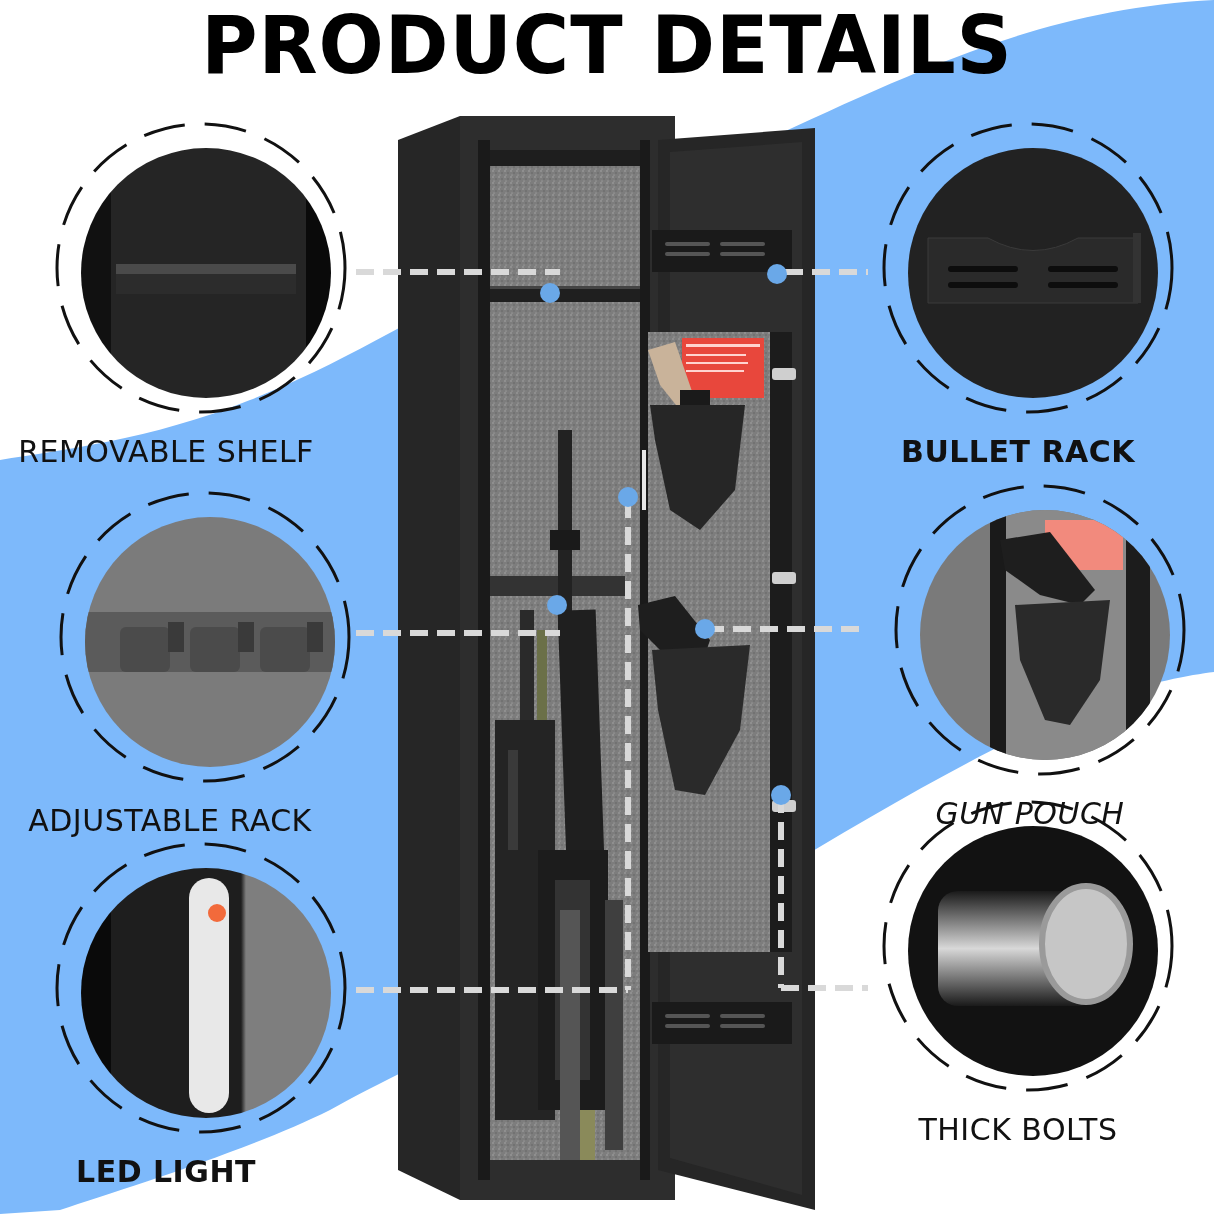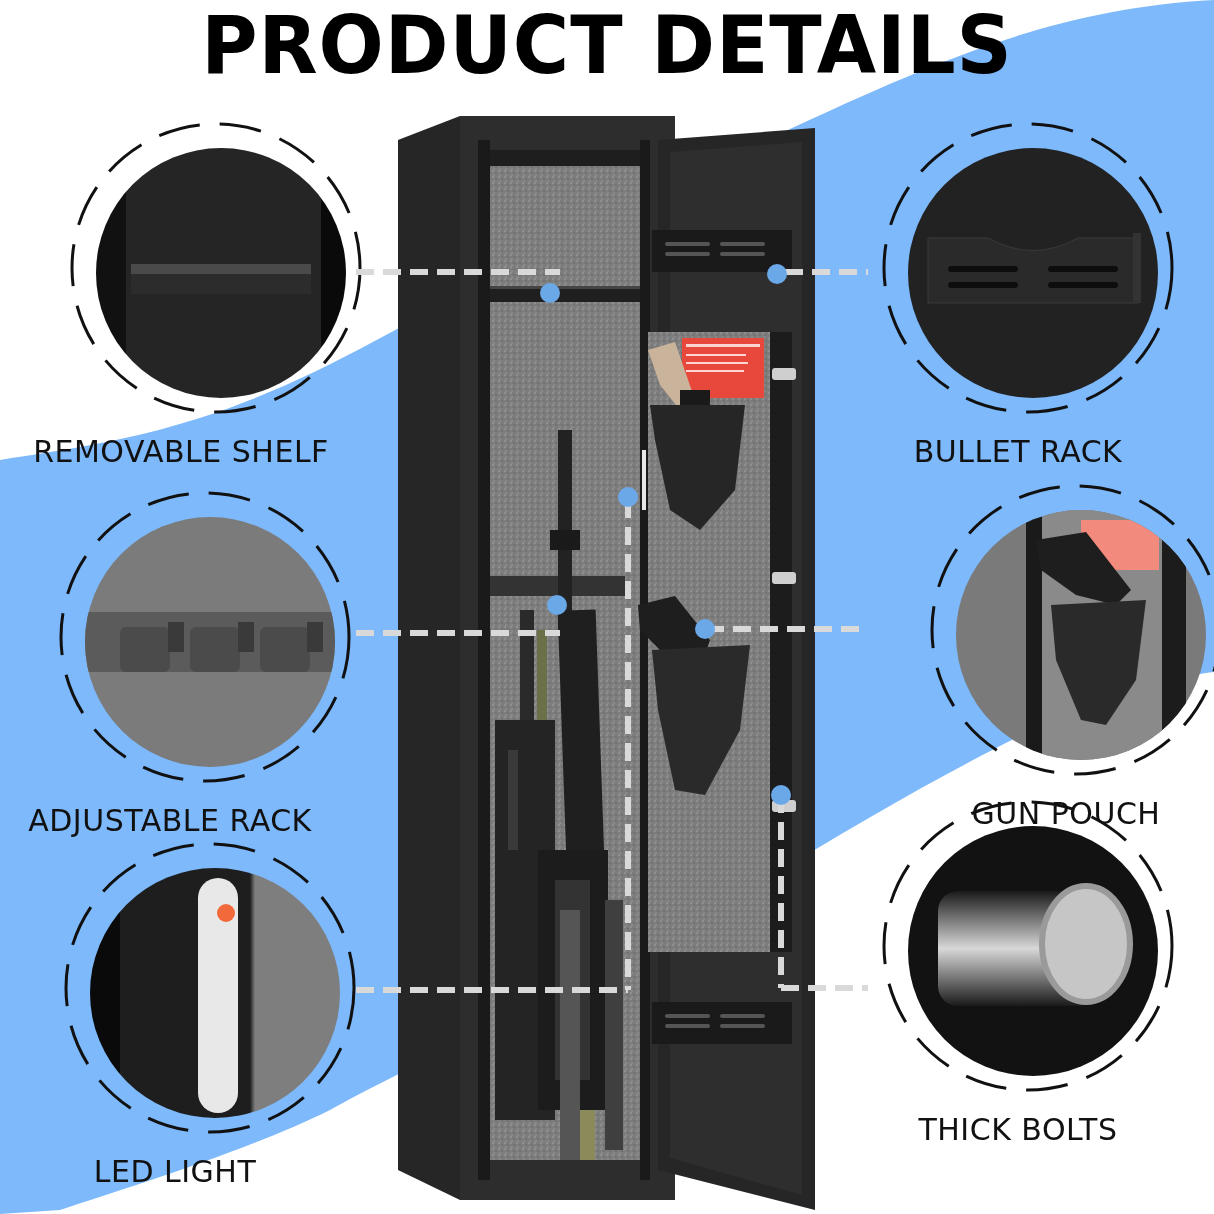--- a/index.html
+++ b/index.html
@@ -137,34 +137,34 @@
   </g>
 </svg>
 
 <div class="dot" style="left:540px; top:283px;"></div>
 <div class="dot" style="left:767px; top:264px;"></div>
 <div class="dot" style="left:618px; top:487px;"></div>
 <div class="dot" style="left:547px; top:595px;"></div>
 <div class="dot" style="left:695px; top:619px;"></div>
 <div class="dot" style="left:771px; top:785px;"></div>
 
-<div class="feature" style="left:16px; top:118px;">
+<div class="feature" style="left:1px; top:118px;">
   <svg class="ring" viewBox="0 0 300 300">
     <circle cx="150" cy="150" r="144" fill="none" stroke="#111" stroke-width="3" stroke-dasharray="42 20"></circle>
   </svg>
   <div class="photo" style="background:
          linear-gradient(#4a4a4a,#4a4a4a) 35px 116px / 180px 10px no-repeat,
          linear-gradient(#2c2c2c,#2c2c2c) 35px 126px / 180px 20px no-repeat,
          linear-gradient(#111,#111) 0 0 / 30px 250px no-repeat,
          linear-gradient(#0a0a0a,#0a0a0a) 225px 0 / 25px 250px no-repeat,
          #252525;"></div>
   <div class="label" style="left:-45px;">REMOVABLE SHELF</div>
 </div>
 
-<div class="feature" style="left:828px; top:118px;">
+<div class="feature" style="left:828px; top:118px;font-weight:bold;">
   <svg class="ring" viewBox="0 0 300 300">
     <circle cx="150" cy="150" r="144" fill="none" stroke="#111" stroke-width="3" stroke-dasharray="42 20"></circle>
   </svg>
   <div class="photo" style="background:#222;">
     <svg width="250" height="250" viewBox="0 0 250 250">
       <path d="M 20 90 L 80 90 Q 125 115 170 90 L 230 90 L 230 155 L 20 155 Z" fill="#2a2a2a" stroke="#3a3a3a"></path>
       <rect x="40" y="118" width="70" height="6" rx="3" fill="#0d0d0d"></rect>
       <rect x="40" y="134" width="70" height="6" rx="3" fill="#0d0d0d"></rect>
       <rect x="140" y="118" width="70" height="6" rx="3" fill="#0d0d0d"></rect>
       <rect x="140" y="134" width="70" height="6" rx="3" fill="#0d0d0d"></rect>
@@ -185,38 +185,38 @@
       <rect x="105" y="110" width="50" height="45" rx="6" fill="#4b4b4b"></rect>
       <rect x="175" y="110" width="50" height="45" rx="6" fill="#4b4b4b"></rect>
       <rect x="83" y="105" width="16" height="30" fill="#3a3a3a"></rect>
       <rect x="153" y="105" width="16" height="30" fill="#3a3a3a"></rect>
       <rect x="222" y="105" width="16" height="30" fill="#3a3a3a"></rect>
     </svg>
   </div>
   <div class="label" style="left:-45px;">ADJUSTABLE RACK</div>
 </div>
 
-<div class="feature" style="left:876px; top:480px;">
+<div class="feature" style="left:840px; top:480px;font-style:italic;">
   <svg class="ring" viewBox="0 0 300 300">
     <circle cx="150" cy="150" r="144" fill="none" stroke="#111" stroke-width="3" stroke-dasharray="42 20"></circle>
   </svg>
   <div class="photo" style="background:#7a7a7a;">
     <svg width="250" height="250" viewBox="0 0 250 250">
       <rect x="70" y="0" width="16" height="250" fill="#1a1a1a"></rect>
       <rect x="86" y="0" width="120" height="250" fill="#8a8a8a"></rect>
       <rect x="206" y="0" width="24" height="250" fill="#1c1c1c"></rect>
       <rect x="125" y="10" width="78" height="50" fill="#f28a7d"></rect>
       <polygon points="80,30 130,22 175,80 160,95 120,85 85,60" fill="#1e1e1e"></polygon>
       <polygon points="95,95 190,90 180,170 150,215 125,210 100,150" fill="#2a2a2a"></polygon>
     </svg>
   </div>
   <div class="label" style="left:-20px;">GUN POUCH</div>
 </div>
 
-<div class="feature" style="left:10px; top:838px;">
+<div class="feature" style="left:1px; top:838px;font-weight:bold;">
   <svg class="ring" viewBox="0 0 300 300">
     <circle cx="150" cy="150" r="144" fill="none" stroke="#111" stroke-width="3" stroke-dasharray="42 20"></circle>
   </svg>
   <div class="photo" style="background:linear-gradient(90deg,#0a0a0a 0,#0a0a0a 30px,#1e1e1e 30px,#1e1e1e 160px,#7e7e7e 165px);">
     <svg width="250" height="250" viewBox="0 0 250 250">
       <rect x="108" y="10" width="40" height="235" rx="20" fill="#e8e8e8"></rect>
       <circle cx="136" cy="45" r="9" fill="#f26a3b"></circle>
     </svg>
   </div>
   <div class="label" style="left:-45px;">LED LIGHT</div>

